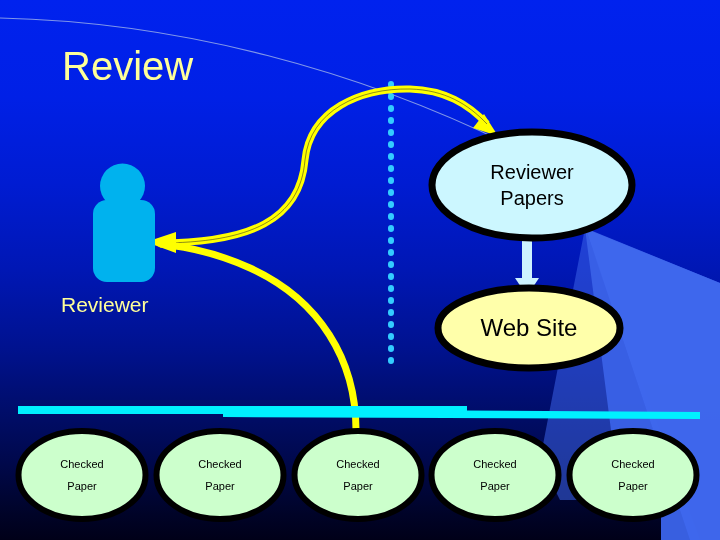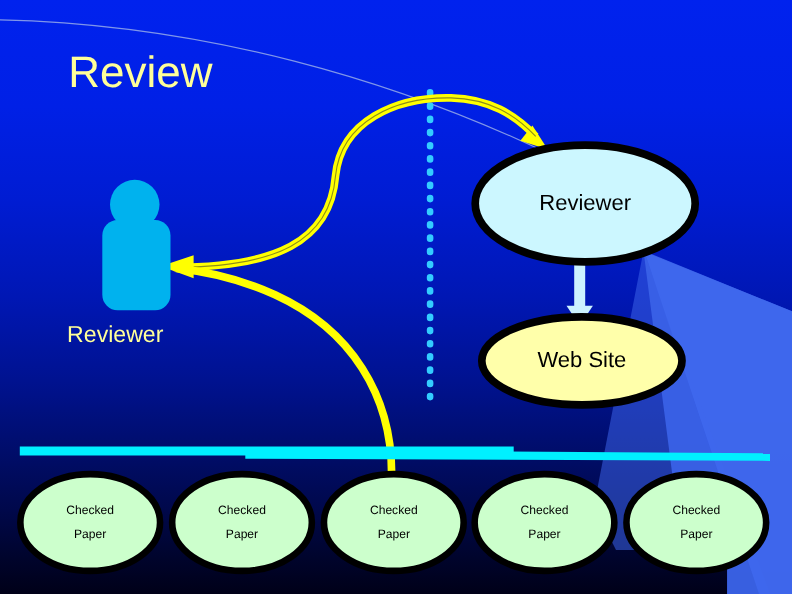--- a/index.html
+++ b/index.html
@@ -74,21 +74,21 @@
     width: 200px;
     height: 106px;
     font-size: 20px;
     line-height: 26px;
   }
   #ws-text {
     left: 438px;
     top: 288px;
     width: 182px;
     height: 80px;
-    font-size: 20px;
+    font-size: 24px;
   }
   .cp-text {
     width: 127px;
     height: 88px;
     font-size: 11px;
     line-height: 22px;
   }
 </style>
 </head>
 <body>
@@ -139,20 +139,21 @@
     <ellipse cx="495" cy="475" rx="63.5" ry="44" fill="#ccffcc" stroke="#000000" stroke-width="6"></ellipse>
     <ellipse cx="633" cy="475" rx="63.5" ry="44" fill="#ccffcc" stroke="#000000" stroke-width="6"></ellipse>
   </svg>
 
   <div id="title">Review</div>
 
   <div id="reviewer-label">Reviewer</div>
 
   <div id="rsp-text" class="node-text">
     <span>Reviewer</span>
+    <span>Papers</span>
   </div>
 
   <div id="ws-text" class="node-text">Web Site</div>
 
   <div class="node-text cp-text" style="left:18.5px;  top:431px;">
     <span>Checked</span>
     <span>Paper</span>
   </div>
   <div class="node-text cp-text" style="left:156.5px; top:431px;">
     <span>Checked</span>

